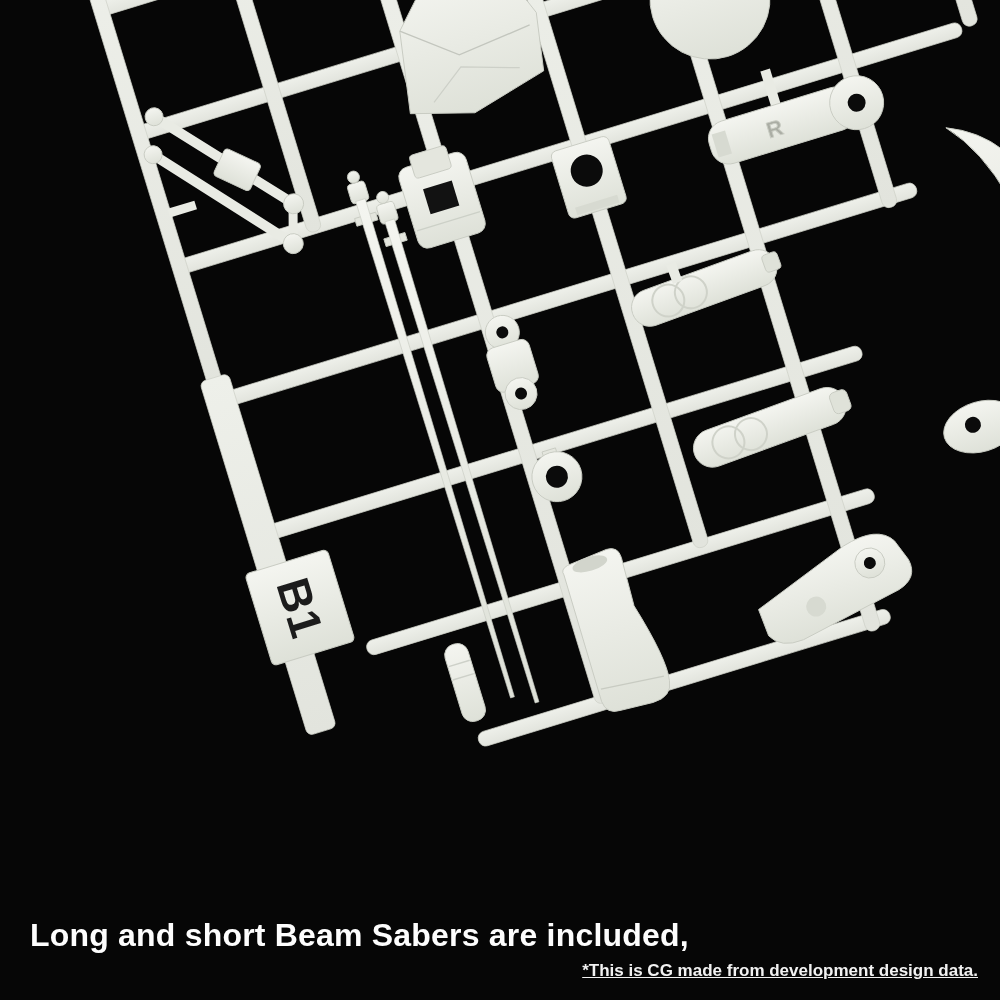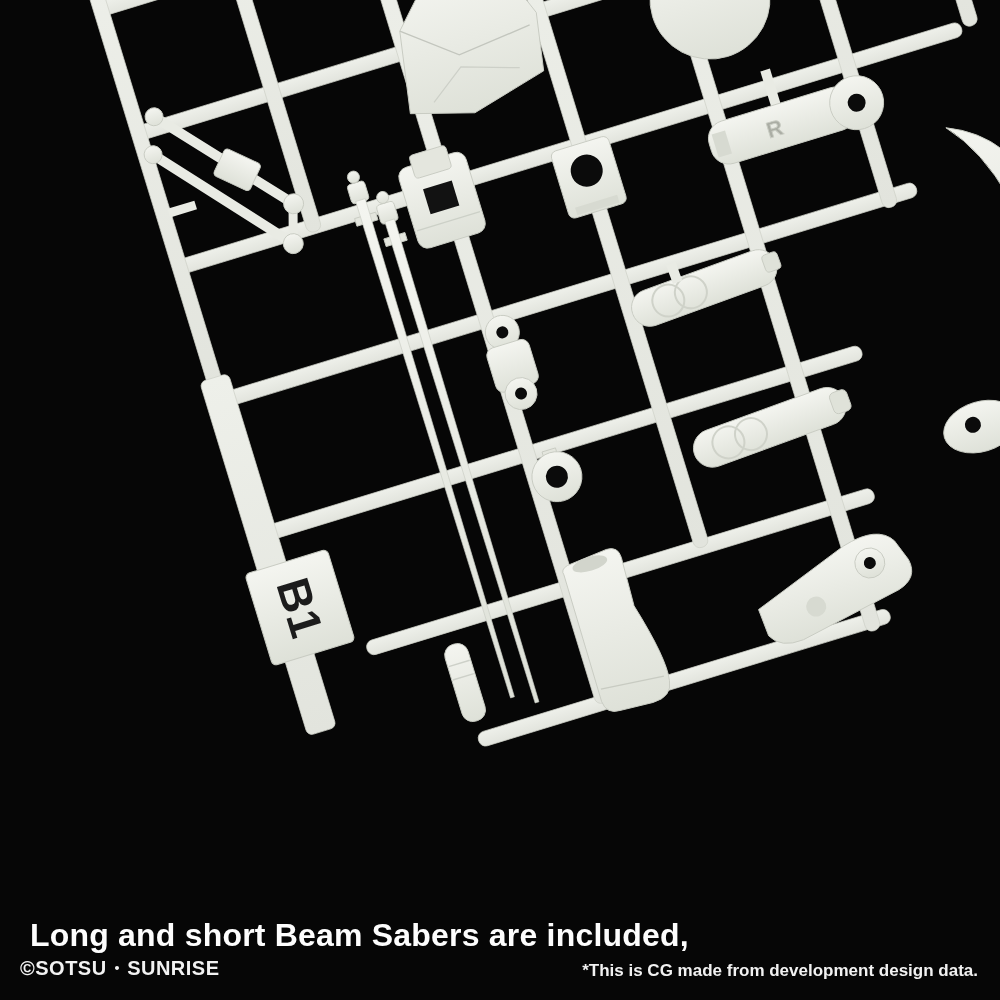--- a/index.html
+++ b/index.html
@@ -14,21 +14,21 @@
     color:#fdfdfd;font-weight:bold;font-size:32px;line-height:1.38;
     letter-spacing:0.2px;white-space:pre-wrap;
   }
   .caption div{white-space:pre-wrap;margin-top:23px;}
   .copyright{
     position:absolute;left:20px;bottom:18px;
     color:#f2f2f2;font-size:20px;font-weight:bold;letter-spacing:0.5px;
   }
   .disclaimer{
     position:absolute;right:22px;bottom:16px;text-align:right;
-    color:#f2f2f2;font-size:17px;line-height:1.45;font-weight:bold;
+    color:#f2f2f2;font-size:17px;line-height:1.45;font-weight:bold;text-decoration:underline;
   }
 </style>
 </head>
 <body>
 
 <div class="stage">
 
   <svg class="sprue-svg" width="1000" height="1000" viewBox="0 0 1000 1000">
     <defs>
       <linearGradient id="plastic" x1="0" y1="0" x2="0" y2="1">
@@ -187,19 +187,18 @@
       </g>
     </g>
   </svg>
 
   <div class="caption">
     <div>Long and short Beam Sabers are included,</div>
     
     
   </div>
 
-  <div class="copyright">©SOTSU・SUNRISE</div>
 
   <div class="disclaimer">
     <div>*This is CG made from development design data.</div>
   </div>
 
 </div>
 
 </body></html>

